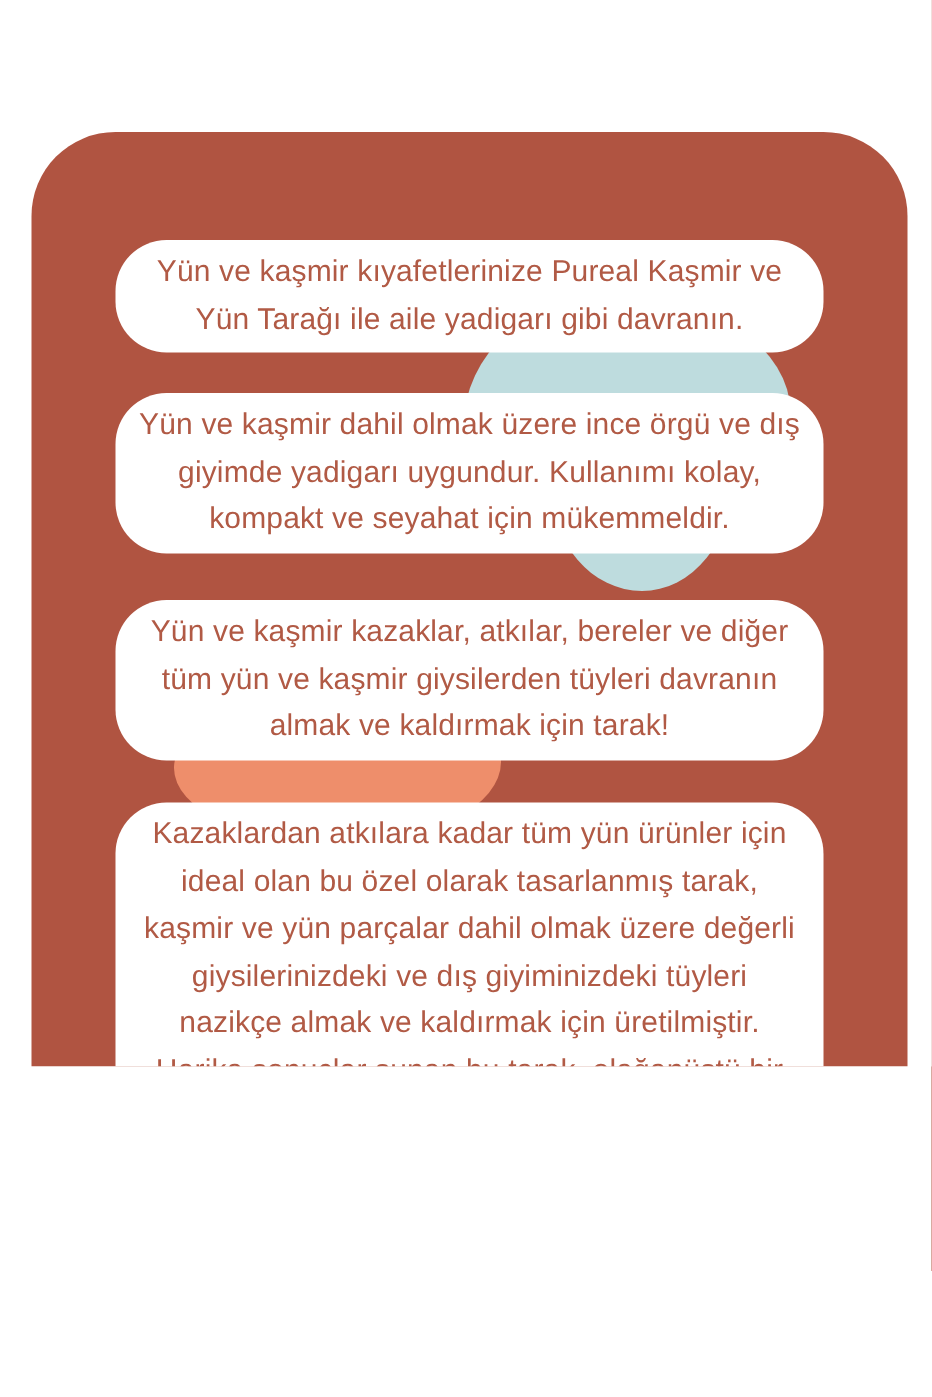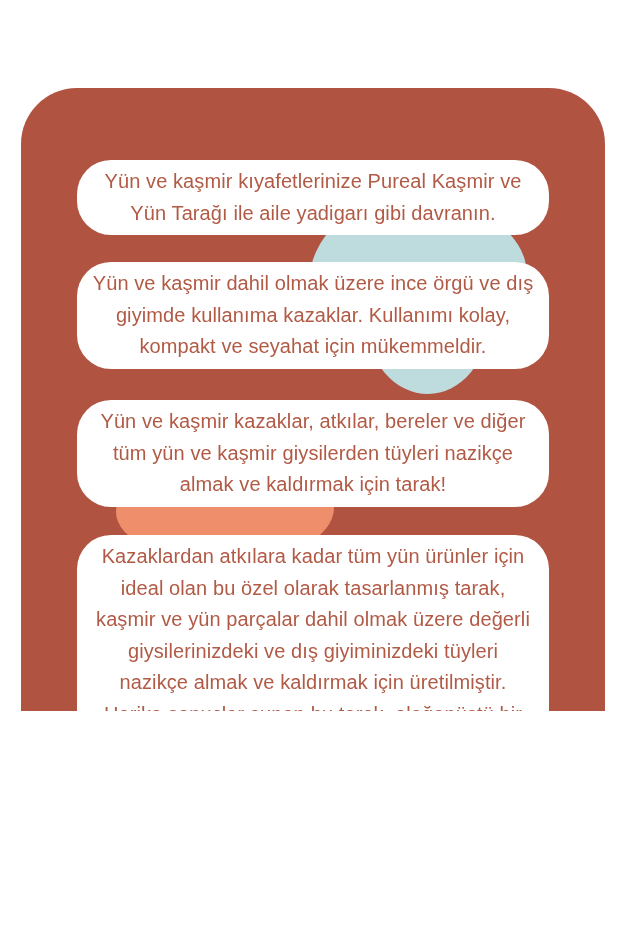--- a/index.html
+++ b/index.html
@@ -89,25 +89,25 @@
 
     <div class="blob blob-blue-main"></div>
     <div class="blob blob-blue-tongue"></div>
     <div class="blob blob-salmon"></div>
 
     <div class="bubble bubble-1">
       <span>Yün ve kaşmir kıyafetlerinize Pureal Kaşmir ve Yün Tarağı ile aile yadigarı gibi davranın.</span>
     </div>
 
     <div class="bubble bubble-2">
-      <span>Yün ve kaşmir dahil olmak üzere ince örgü ve dış giyimde kullanıma kazaklar. Kullanımı kolay, kompakt ve seyahat için mükemmeldir.</span>
+      <span>Yün ve kaşmir dahil olmak üzere ince örgü ve dış giyimde yadigarı uygundur. Kullanımı kolay, kompakt ve seyahat için mükemmeldir.</span>
     </div>
 
     <div class="bubble bubble-3">
-      <span>Yün ve kaşmir kazaklar, atkılar, bereler ve diğer tüm yün ve kaşmir giysilerden tüyleri nazikçe almak ve kaldırmak için tarak!</span>
+      <span>Yün ve kaşmir kazaklar, atkılar, bereler ve diğer tüm yün ve kaşmir giysilerden tüyleri davranın almak ve kaldırmak için tarak!</span>
     </div>
 
     <div class="bubble bubble-4">
       <span>Kazaklardan atkılara kadar tüm yün ürünler için ideal olan bu özel olarak tasarlanmış tarak, kaşmir ve yün parçalar dahil olmak üzere değerli giysilerinizdeki ve dış giyiminizdeki tüyleri nazikçe almak ve kaldırmak için üretilmiştir. Harika sonuçlar sunan bu tarak, olağanüstü bir örgü bakım rutini için mükemmel bir tamamlayıcı araçtır!</span>
     </div>
 
   </div>
 </div>
 
 </body></html>

